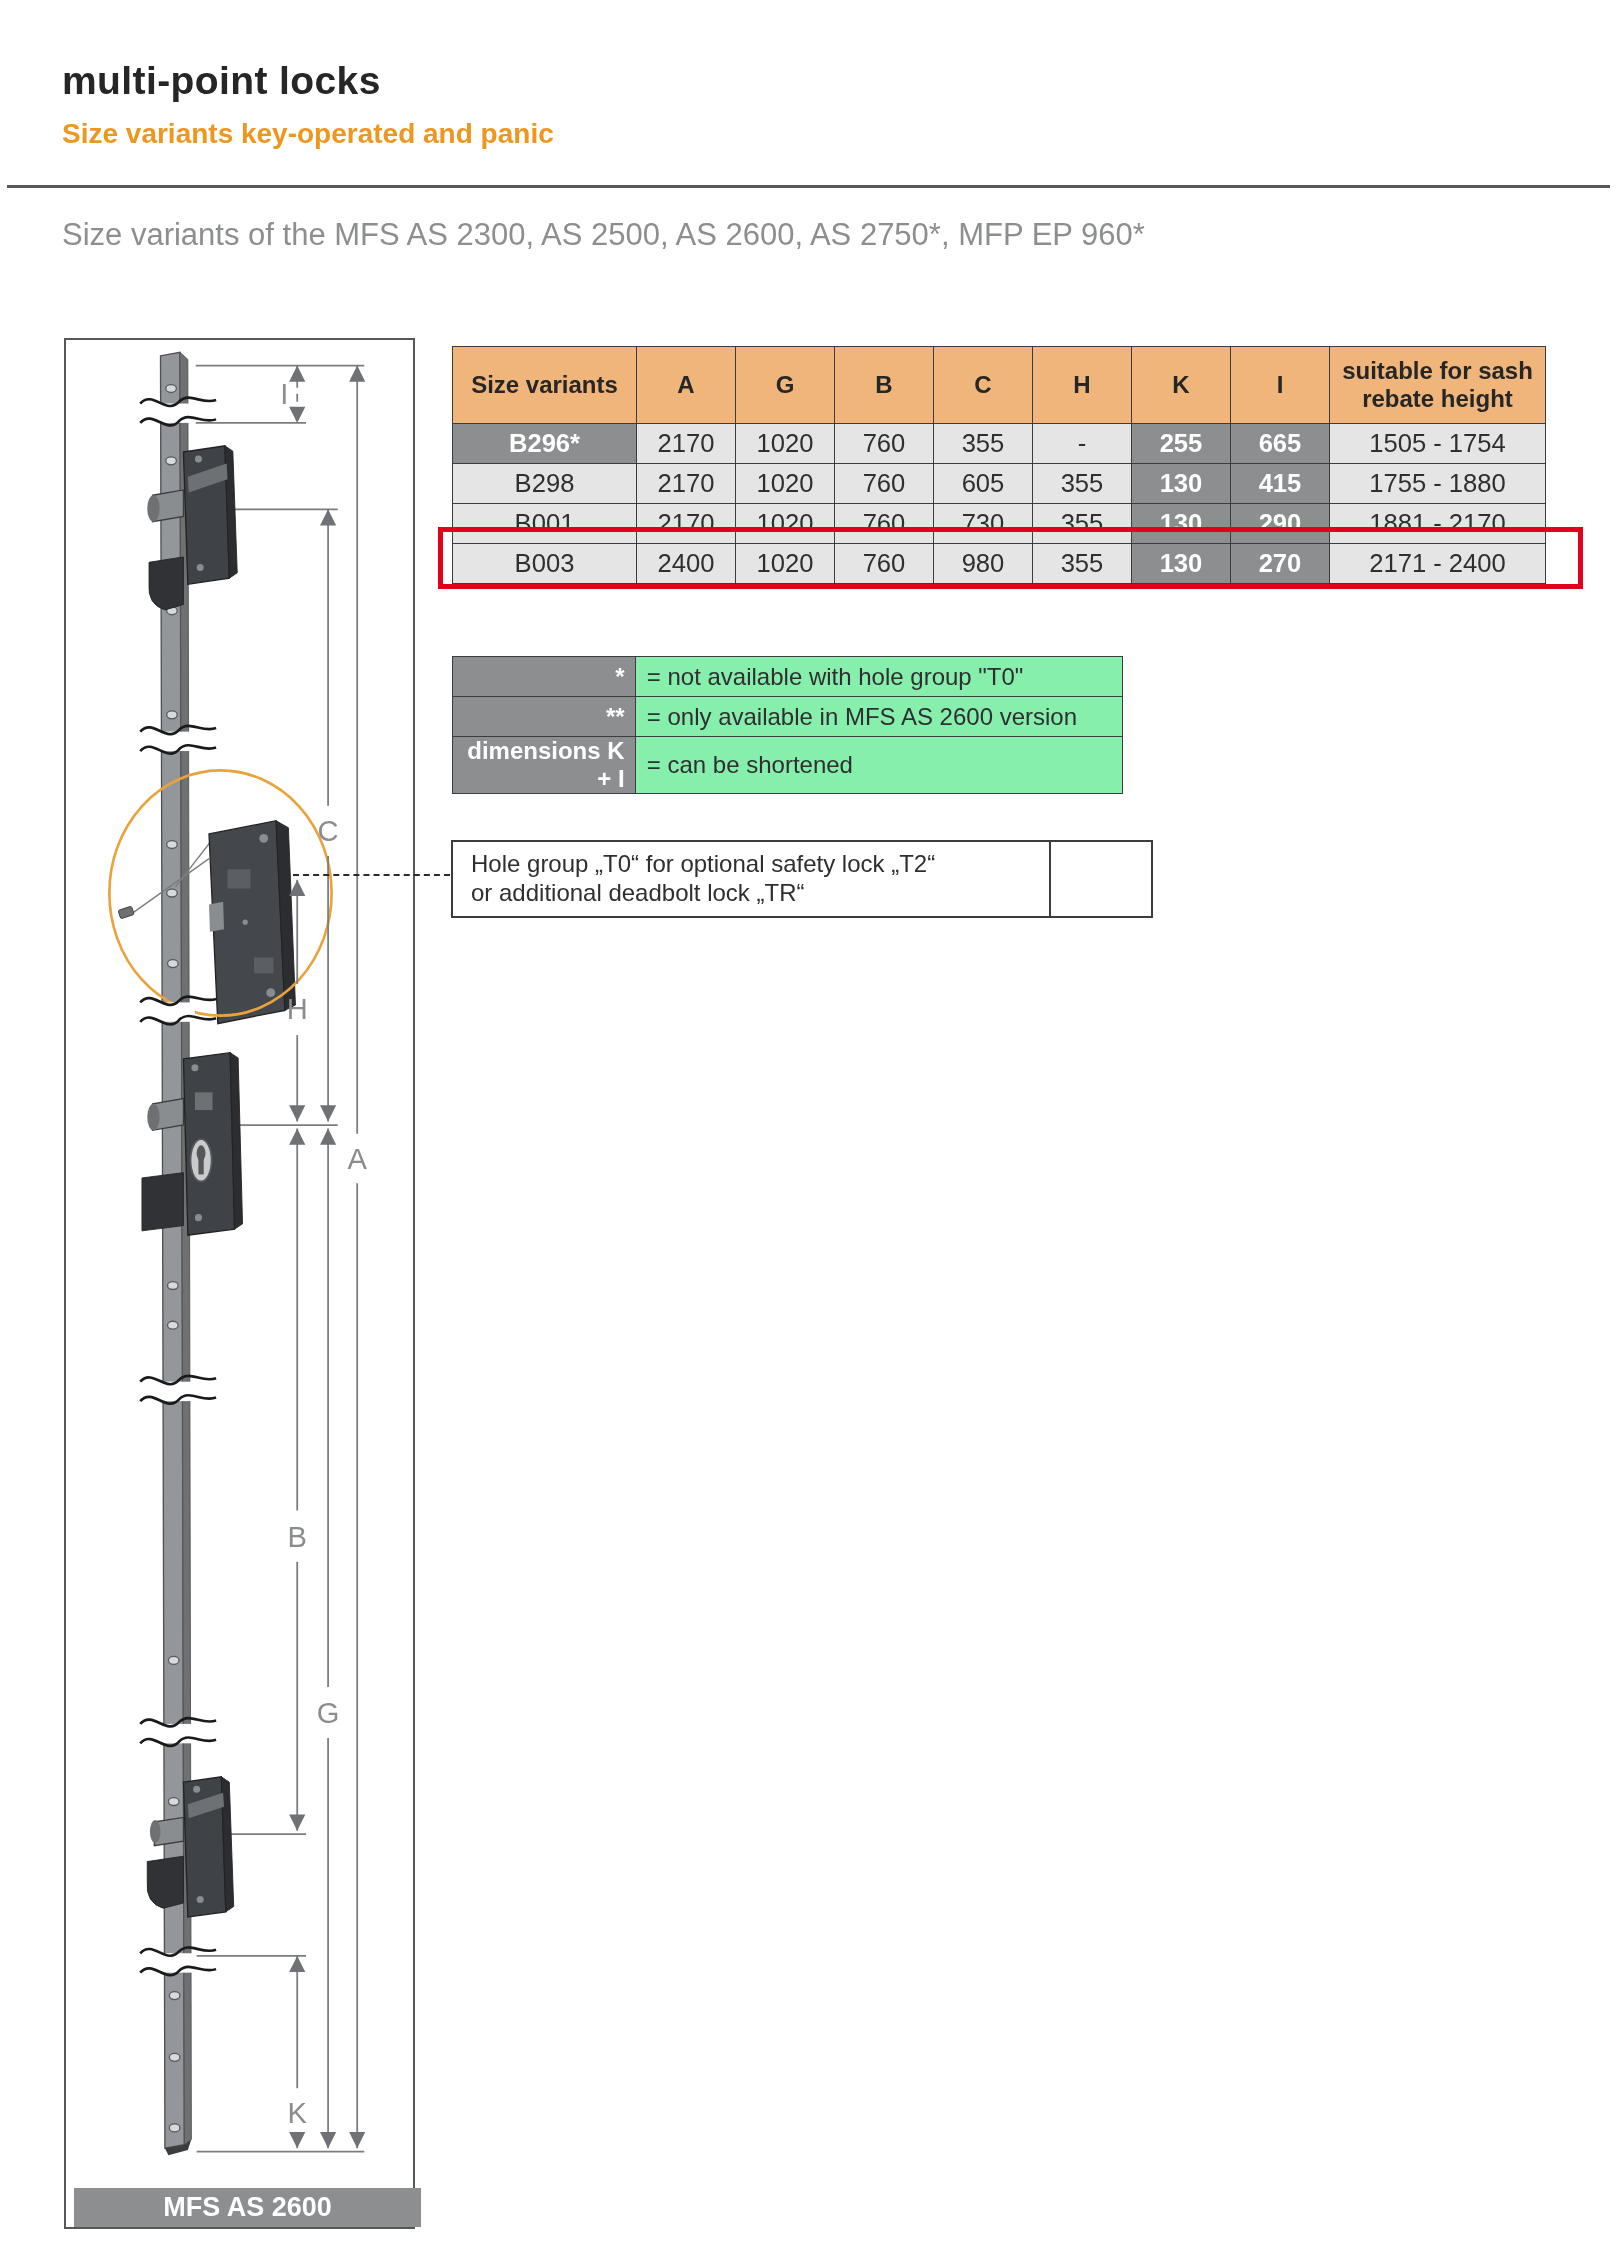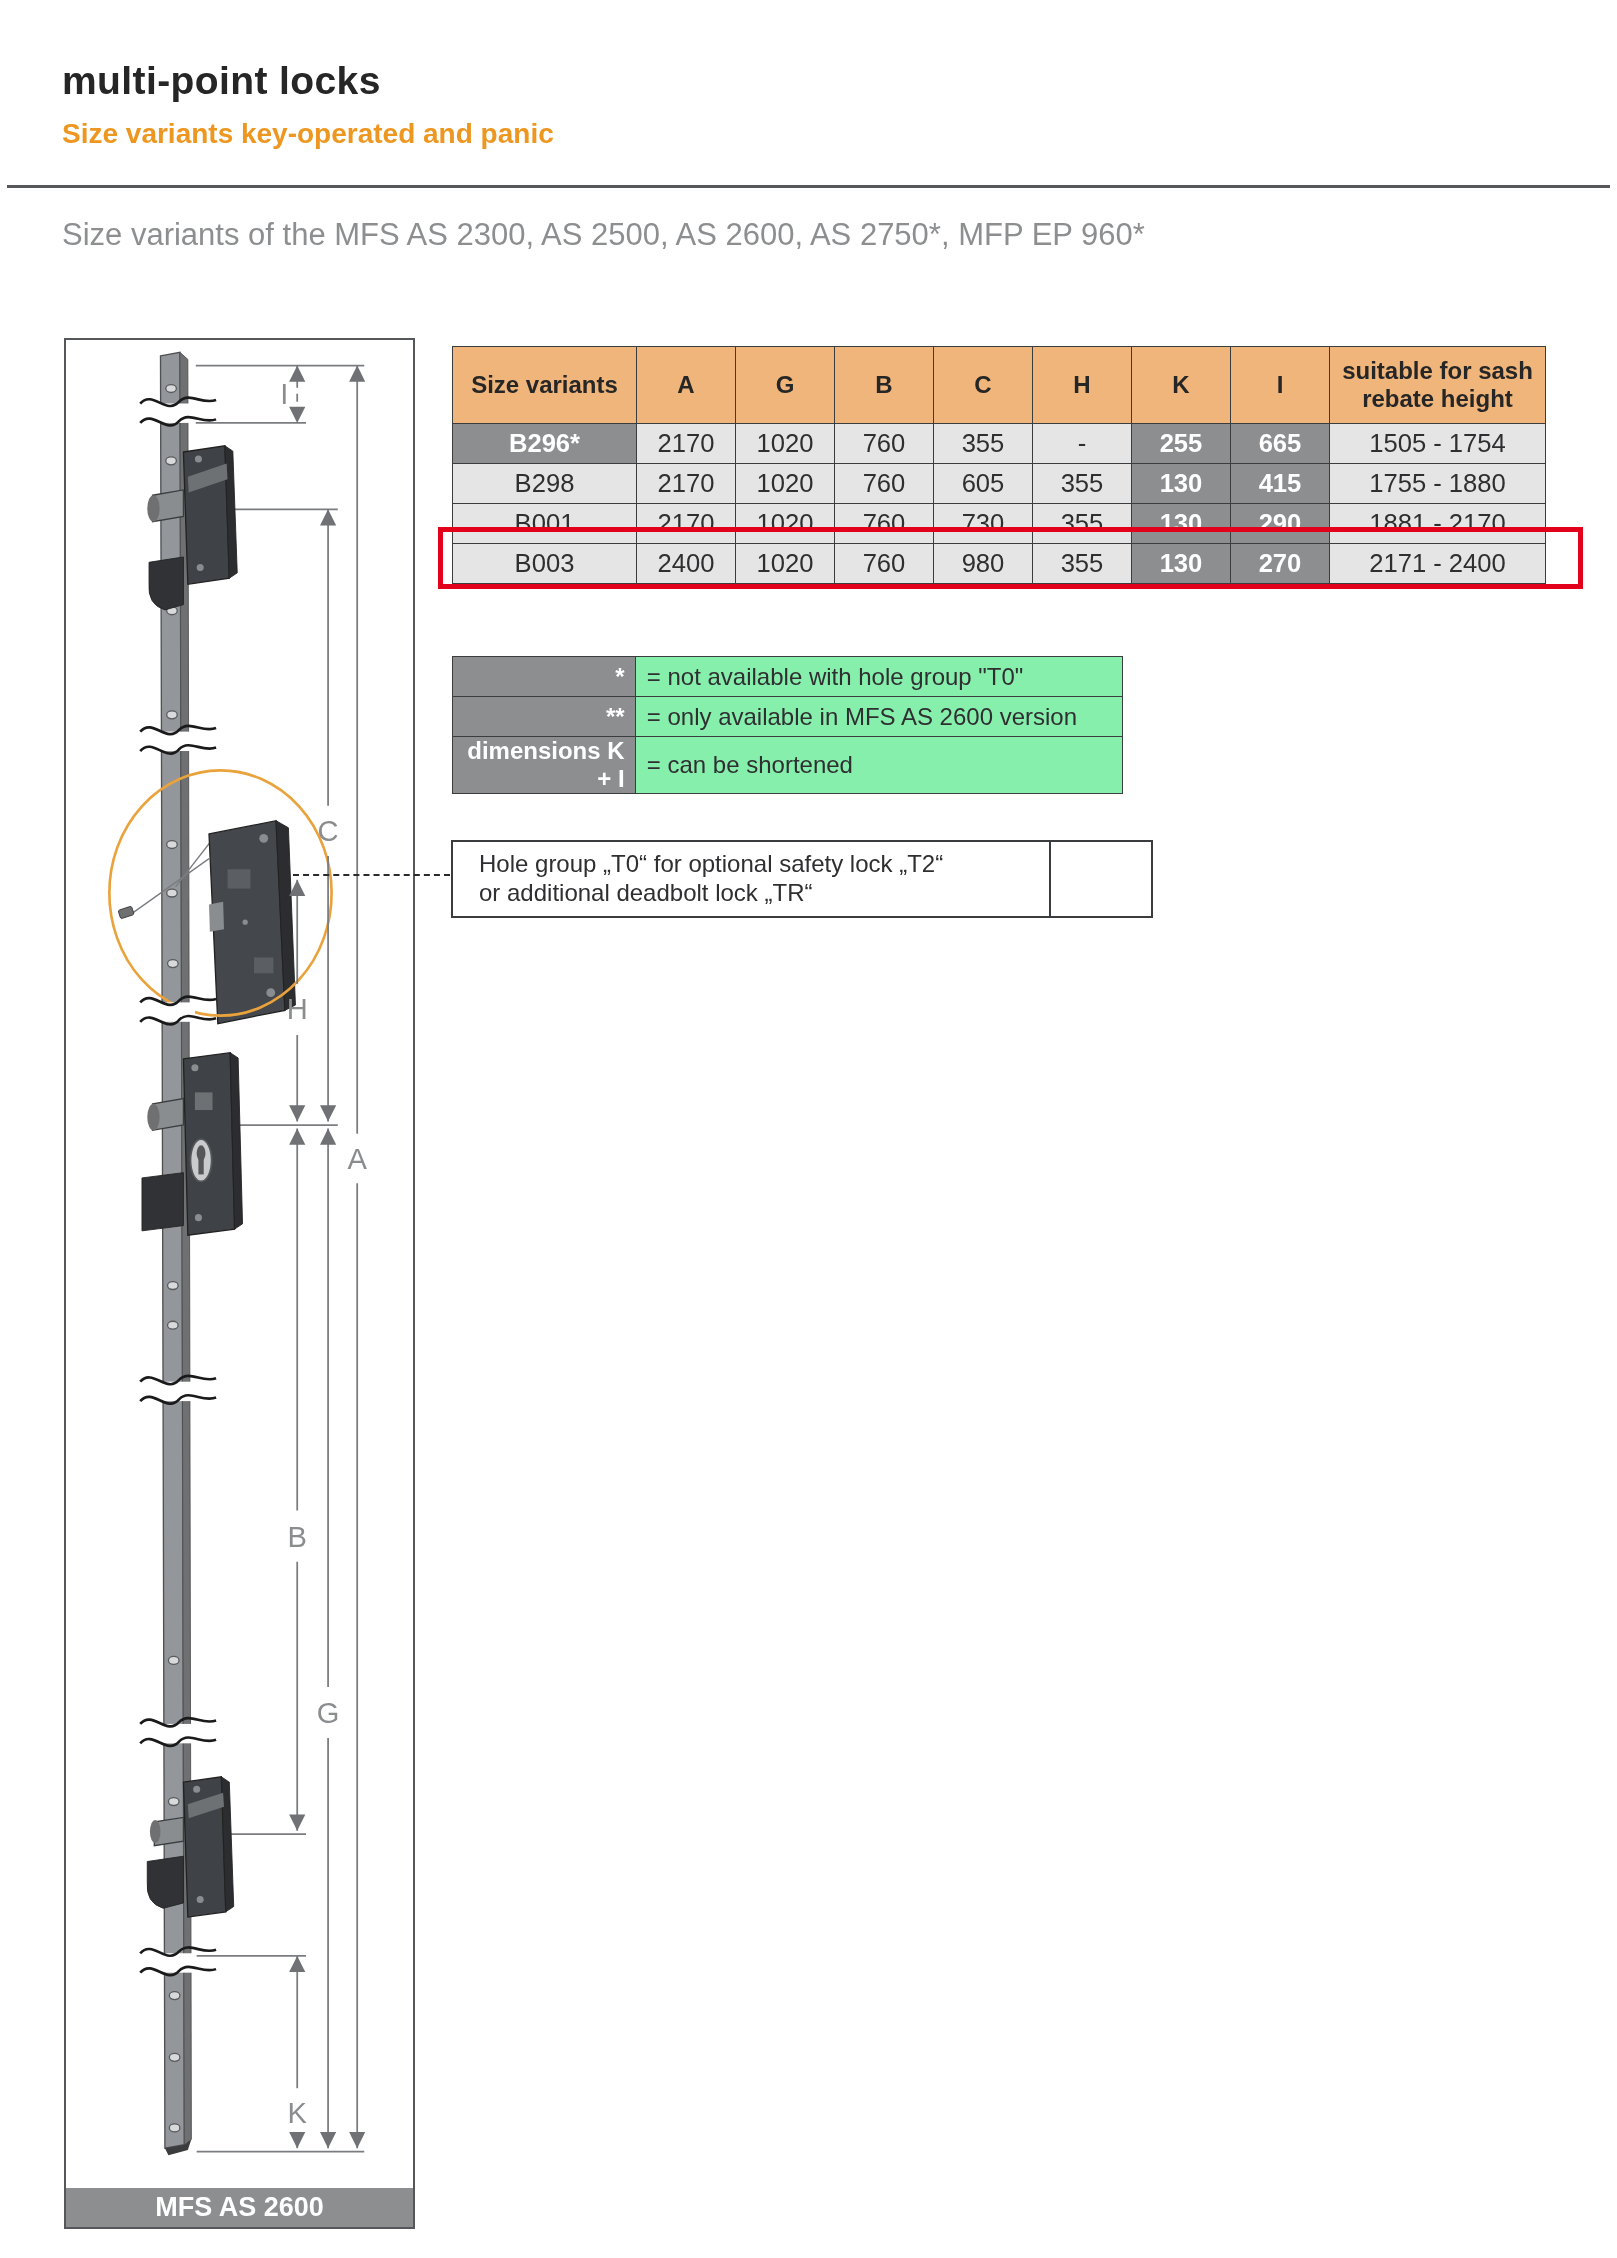--- a/index.html
+++ b/index.html
@@ -26,27 +26,27 @@
   
   table.notes{position:absolute;left:452px;top:656px;border-collapse:collapse;table-layout:fixed;}
   table.notes td{border:1.8px solid #3a3c3e;height:39px;font-size:24px;background:#86efac;padding:0 10.6px;}
   table.notes td.lab{background:#8D8E90;color:#fff;font-weight:bold;text-align:right;width:161px;}
   table.notes td.txt{width:465px;text-align:left;color:#2f2f31;}
 
   
   #callout{left:451px;top:840px;width:702px;height:78px;border:2.6px solid #3a3c3e;box-sizing:border-box;
        display:flex;background:#fff;}
   #callout .cell-text{width:598px;border-right:2.6px solid #3a3c3e;box-sizing:border-box;
-       font-size:24px;line-height:1.2;display:flex;flex-direction:column;justify-content:center;padding-left:26px;}
+       font-size:24px;line-height:1.2;display:flex;flex-direction:column;justify-content:center;padding-left:18px;}
   #callout .cell-empty{flex:1;}
   #dashed-leader{left:293px;top:874px;width:157px;height:0;border-top:2.6px dashed #2a2a2a;z-index:4;}
 
   
   #diagram-frame{left:64px;top:338px;width:351px;height:1891px;border:2.6px solid #55575a;box-sizing:border-box;background:#fff;}
-  #diagram-caption{position:absolute;left:0;bottom:0;width:100%;height:39px;background:#8D8E90;
+  #diagram-caption{position:absolute;left:8px;bottom:0;width:100%;height:39px;background:#8D8E90;
        color:#fff;font-weight:bold;font-size:27px;display:flex;align-items:center;justify-content:center;margin-top:24px;}
   #diagram-svg{position:absolute;left:0;top:0;}
   .dimtxt{fill:#8A8C8E;font-size:33px;font-family:"Liberation Sans",sans-serif;}
 </style>
 </head>
 <body>
 
 <div id="page">
 
   <div class="abs" id="main-title">multi-point locks</div>

